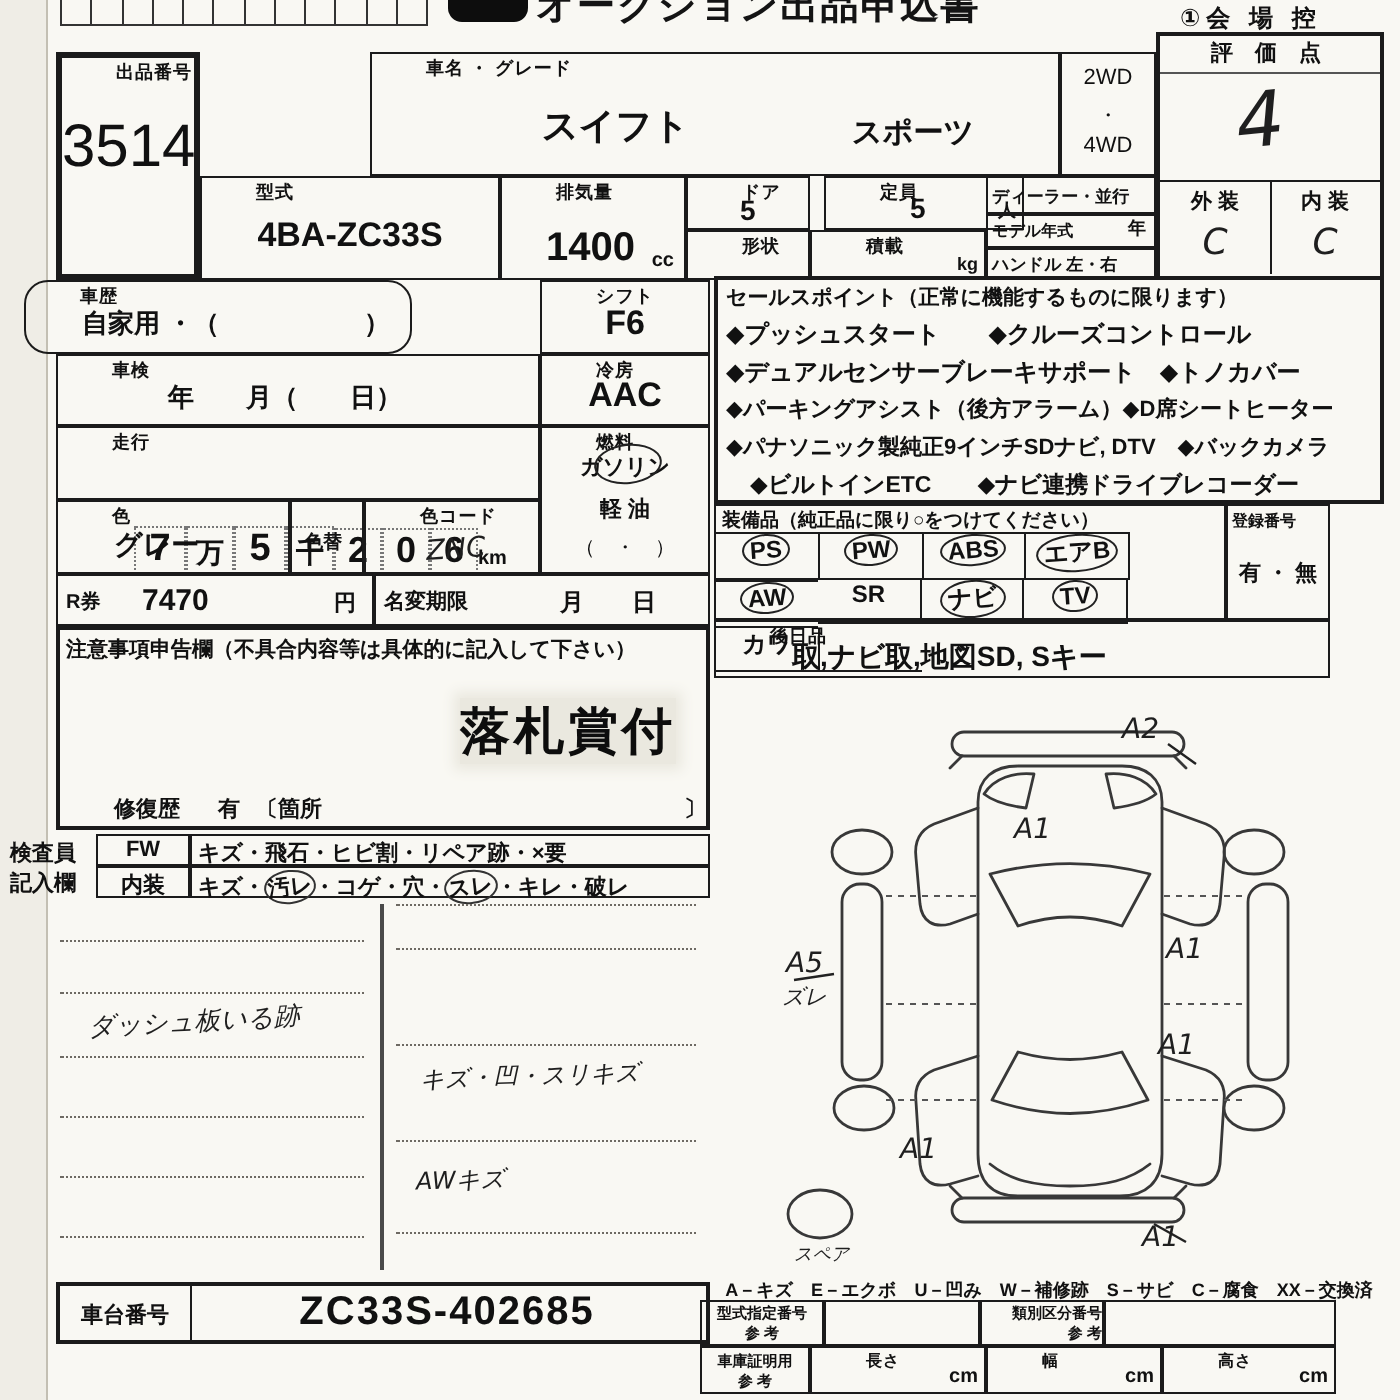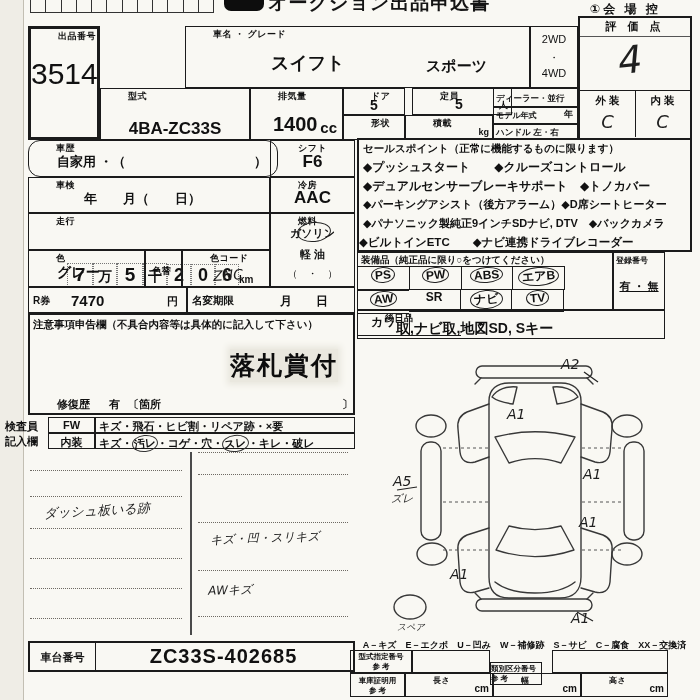--- a/index.html
+++ b/index.html
@@ -73,27 +73,27 @@
       <div class="abs" style="left:50%;top:0;width:1px;height:100%;background:#1b1b1b;"></div>
       <span class="abs b" style="left:0;top:3px;width:50%;text-align:center;font-size:10.5px;">外 装</span>
       <span class="abs b" style="left:50%;top:3px;width:50%;text-align:center;font-size:10.5px;">内 装</span>
       <span class="abs hand" style="left:0;top:20px;width:50%;text-align:center;font-size:18px;">C</span>
       <span class="abs hand" style="left:50%;top:20px;width:50%;text-align:center;font-size:18px;">C</span>
     </div>
   </div>
 
   <div class="cell" style="left:100px;top:88px;width:150px;height:52px;">
     <span class="lbl">型式</span>
-    <div class="abs b" style="left:0;top:30px;width:100%;text-align:center;font-size:17px;">4BA-ZC33S</div>
+    <div class="abs b" style="left:0;top:19px;width:100%;text-align:center;font-size:17px;">4BA-ZC33S</div>
   </div>
 
   <div class="cell" style="left:250px;top:88px;width:93px;height:52px;">
     <span class="lbl">排気量</span>
     <span class="abs b" style="left:22px;top:24px;font-size:20px;">1400</span>
-    <span class="abs" style="right:5px;bottom:3px;font-size:15px;font-weight:bold;">cc</span>
+    <span class="abs" style="right:5px;bottom:3px;font-size:10px;font-weight:bold;">cc</span>
   </div>
 
   <div class="cell" style="left:343px;top:88px;width:62px;height:27px;">
     <span class="lbl">ドア</span>
     <span class="abs b" style="left:26px;top:8px;font-size:14px;">5</span>
   </div>
   <div class="cell" style="left:343px;top:115px;width:62px;height:25px;">
     <span class="lbl">形状</span>
   </div>
 
@@ -111,21 +111,21 @@
     <span class="abs b nw" style="left:2px;top:4px;font-size:8.5px;">ディーラー・並行</span>
   </div>
   <div class="cell" style="left:493px;top:107px;width:85px;height:17px;">
     <span class="abs b nw" style="left:2px;top:2px;font-size:8px;">モデル年式</span>
     <span class="abs b" style="right:4px;bottom:2px;font-size:9px;">年</span>
   </div>
   <div class="cell" style="left:493px;top:124px;width:85px;height:16px;">
     <span class="abs b nw" style="left:2px;top:2px;font-size:8.5px;">ハンドル 左・右</span>
   </div>
 
-  <div class="cell" style="left:28px;top:140px;width:250px;height:37px;border-radius:12px;">
+  <div class="cell" style="left:12px;top:140px;width:194px;height:37px;border-radius:12px;">
     <span class="lbl">車歴</span>
     <span class="abs b" style="left:28px;top:12px;font-size:13px;">自家用 ・（</span>
     <span class="abs b" style="right:10px;top:12px;font-size:13px;">）</span>
   </div>
   <div class="cell" style="left:270px;top:140px;width:85px;height:37px;">
     <span class="lbl">シフト</span>
     <div class="abs b" style="left:0;top:11px;width:100%;text-align:center;font-size:17px;">F6</div>
   </div>
 
   <div class="cell" style="left:28px;top:177px;width:242px;height:36px;">
@@ -219,42 +219,42 @@
     <div class="abs b" style="left:66px;top:2px;width:255px;text-align:center;font-size:20px;letter-spacing:1px;">ZC33S-402685</div>
   </div>
 
 
   <div class="cell" style="left:357px;top:138px;width:335px;height:114px;border-width:2px;">
     <div class="abs b nw" style="left:4px;top:2px;font-size:10.5px;">セールスポイント（正常に機能するものに限ります）</div>
     <div class="abs b nw" style="left:4px;top:19px;font-size:12px;">◆プッシュスタート　　◆クルーズコントロール</div>
     <div class="abs b nw" style="left:4px;top:38px;font-size:12px;">◆デュアルセンサーブレーキサポート　◆トノカバー</div>
     <div class="abs b nw" style="left:4px;top:57px;font-size:11px;">◆パーキングアシスト（後方アラーム）◆D席シートヒーター</div>
     <div class="abs b nw" style="left:4px;top:76px;font-size:11px;">◆パナソニック製純正9インチSDナビ, DTV　◆バックカメラ</div>
-    <div class="abs b nw" style="left:0;top:95px;font-size:11.5px;">◆ビルトインETC　　◆ナビ連携ドライブレコーダー</div>
+    <div class="abs b nw" style="left:16px;top:95px;font-size:11.5px;">◆ビルトインETC　　◆ナビ連携ドライブレコーダー</div>
   </div>
 
   <div class="cell" style="left:357px;top:252px;width:256px;height:58px;border-width:1.5px;">
     <div class="abs b nw" style="left:3px;top:1px;font-size:9.5px;">装備品（純正品に限り○をつけてください）</div>
     <div class="abs" style="left:0;top:13px;width:100%;height:43px;display:flex;flex-wrap:wrap;">
       <div style="width:20%;height:22px;border:1px solid #1b1b1b;border-left:none;text-align:center;font-weight:bold;font-size:12px;"><span class="circ">PS</span></div>
       <div style="width:20%;height:22px;border:1px solid #1b1b1b;border-left:none;text-align:center;font-weight:bold;font-size:12px;"><span class="circ">PW</span></div>
       <div style="width:20%;height:22px;border:1px solid #1b1b1b;border-left:none;text-align:center;font-weight:bold;font-size:12px;"><span class="circ">ABS</span></div>
       <div style="width:20%;height:22px;border:1px solid #1b1b1b;border-left:none;text-align:center;font-weight:bold;font-size:12px;"><span class="circ">エアB</span></div>
       <div style="width:20%;height:22px;border:1px solid #1b1b1b;border-left:none;border-right:none;text-align:center;font-weight:bold;font-size:12px;"><span class="circ">AW</span></div>
       <div style="width:20%;height:21px;border:1px solid #1b1b1b;border-left:none;border-top:none;text-align:center;font-weight:bold;font-size:12px;"><span>SR</span></div>
       <div style="width:20%;height:21px;border:1px solid #1b1b1b;border-left:none;border-top:none;text-align:center;font-weight:bold;font-size:12px;"><span class="circ">ナビ</span></div>
       <div style="width:20%;height:21px;border:1px solid #1b1b1b;border-left:none;border-top:none;text-align:center;font-weight:bold;font-size:12px;"><span class="circ">TV</span></div>
       <div style="width:20%;height:21px;border:1px solid #1b1b1b;border-left:none;border-top:none;text-align:center;font-weight:bold;font-size:12px;"><span>カワ</span></div>
       <div style="width:20%;height:21px;border:1px solid #1b1b1b;border-left:none;border-top:none;border-right:none;text-align:center;"><span></span></div>
     </div>
   </div>
 
   <div class="cell" style="left:613px;top:252px;width:52px;height:58px;border-width:1.5px;">
     <div class="abs b nw" style="left:2px;top:2px;font-size:8px;">登録番号</div>
-    <div class="abs b" style="left:0;top:26px;width:100%;text-align:center;font-size:11px;text-decoration:underline;">有 ・ 無</div>
+    <div class="abs b" style="left:0;top:26px;width:100%;text-align:center;font-size:11px;">有 ・ 無</div>
   </div>
 
   <div class="cell" style="left:357px;top:310px;width:308px;height:29px;border-width:1.5px;">
     <span class="lbl">後日品</span>
     <span class="abs b nw" style="left:38px;top:9px;font-size:14px;">取,ナビ取,地図SD, Sキー</span>
   </div>
 
   <svg class="abs" style="left:357px;top:342px;" width="335" height="296" viewBox="0 0 335 296">
     <g fill="none" stroke="#383838" stroke-width="1.4" stroke-linejoin="round" stroke-linecap="round">
       <rect x="119" y="24" width="116" height="12" rx="6"></rect>
@@ -307,21 +307,21 @@
     </g>
   </svg>
 
   <div class="abs b nw" style="left:357px;top:639px;width:335px;text-align:center;font-size:9px;">A－キズ　E－エクボ　U－凹み　W－補修跡　S－サビ　C－腐食　XX－交換済</div>
 
   <div class="cell" style="left:350px;top:650px;width:62px;height:23px;border-width:1.5px;text-align:center;">
     <div class="b nw" style="font-size:7.5px;margin-top:1px;">型式指定番号</div>
     <div class="b" style="font-size:7.5px;">参 考</div>
   </div>
   <div class="cell" style="left:412px;top:650px;width:78px;height:23px;border-width:1.5px;border-left-width:1px;"></div>
-  <div class="cell" style="left:490px;top:650px;width:52px;height:23px;border-width:1.5px;text-align:left;margin-top:12px;">
+  <div class="cell" style="left:490px;top:650px;width:62px;height:23px;border-width:1.5px;text-align:right;">
     <div class="b nw" style="font-size:7.5px;margin-top:1px;">類別区分番号</div>
     <div class="b" style="font-size:7.5px;">参 考</div>
   </div>
   <div class="cell" style="left:552px;top:650px;width:116px;height:23px;border-width:1.5px;border-left-width:1px;"></div>
   <div class="cell" style="left:350px;top:673px;width:55px;height:24px;border-width:1.5px;border-top-width:1px;text-align:center;">
     <div class="b nw" style="font-size:7.5px;margin-top:2px;">車庫証明用</div>
     <div class="b" style="font-size:7.5px;">参 考</div>
   </div>
   <div class="cell" style="left:405px;top:673px;width:88px;height:24px;border-width:1.5px;border-top-width:1px;border-left-width:1px;">
     <span class="lbl" style="font-size:8px;">長さ</span>

